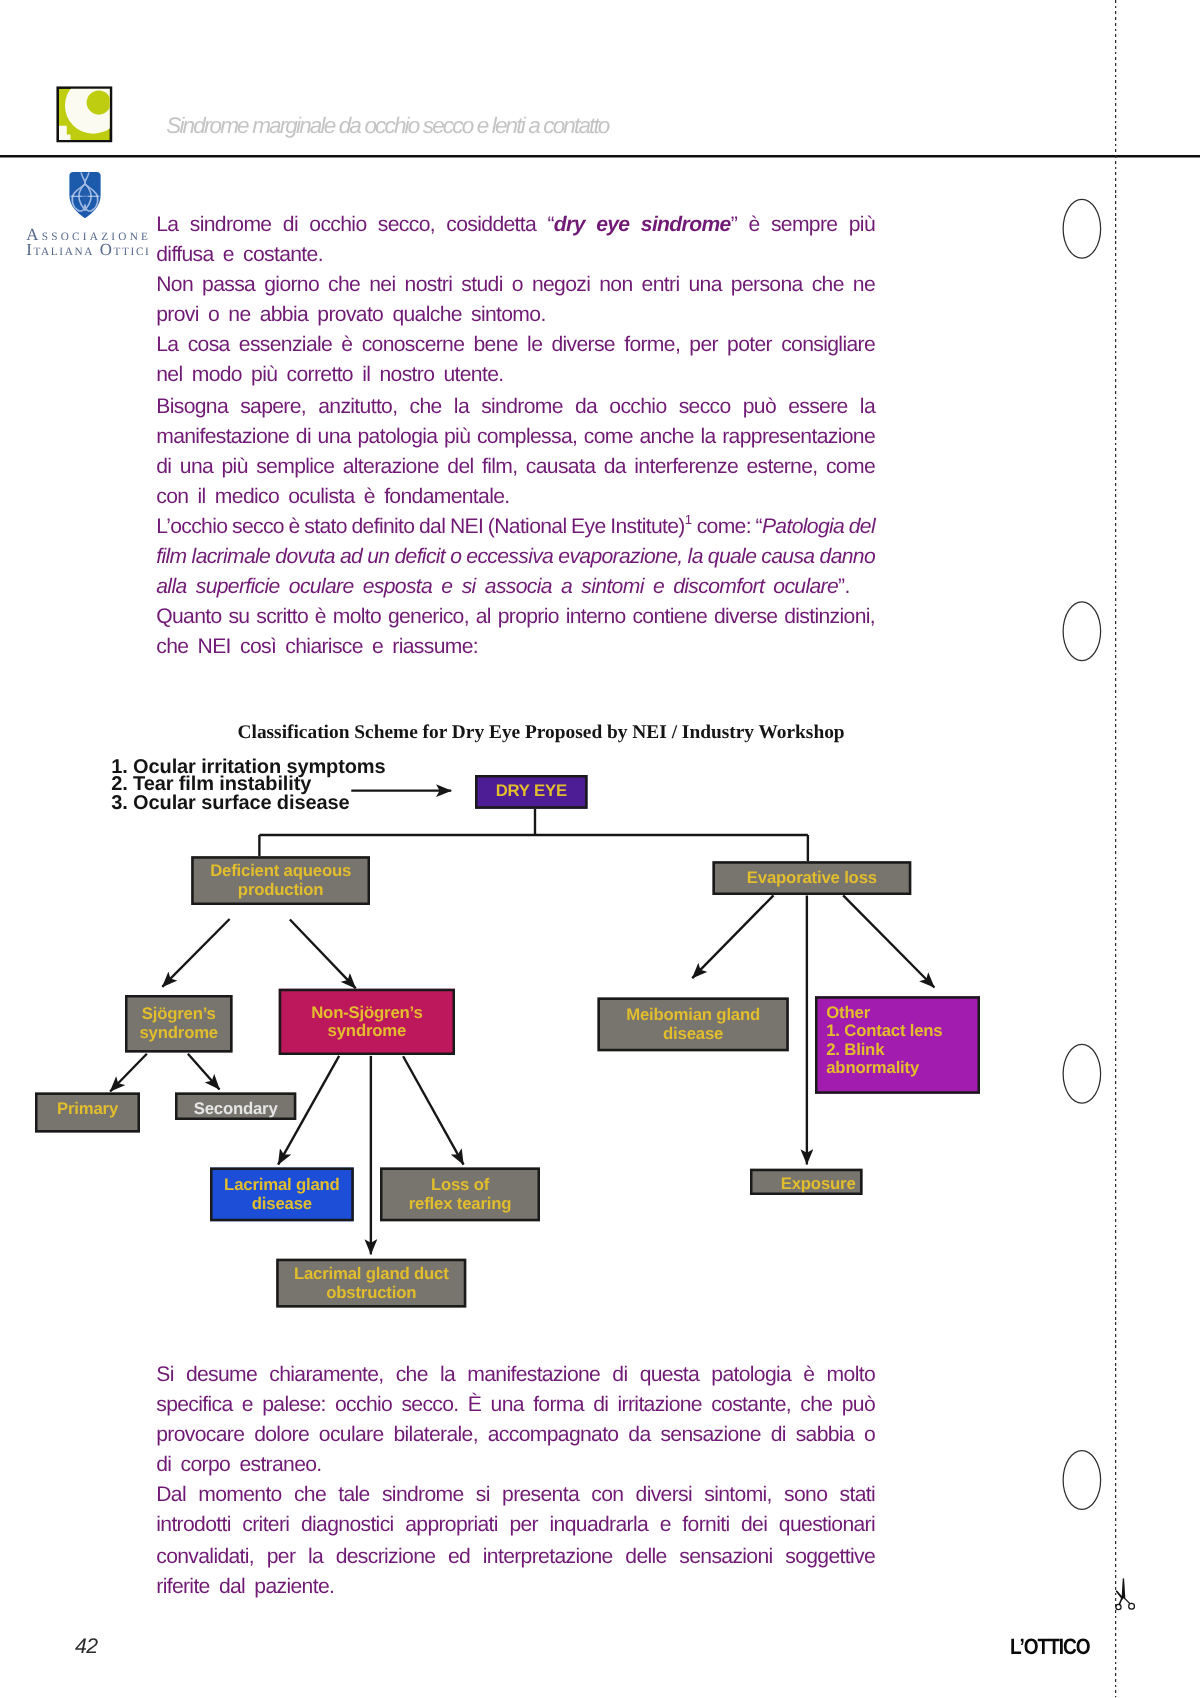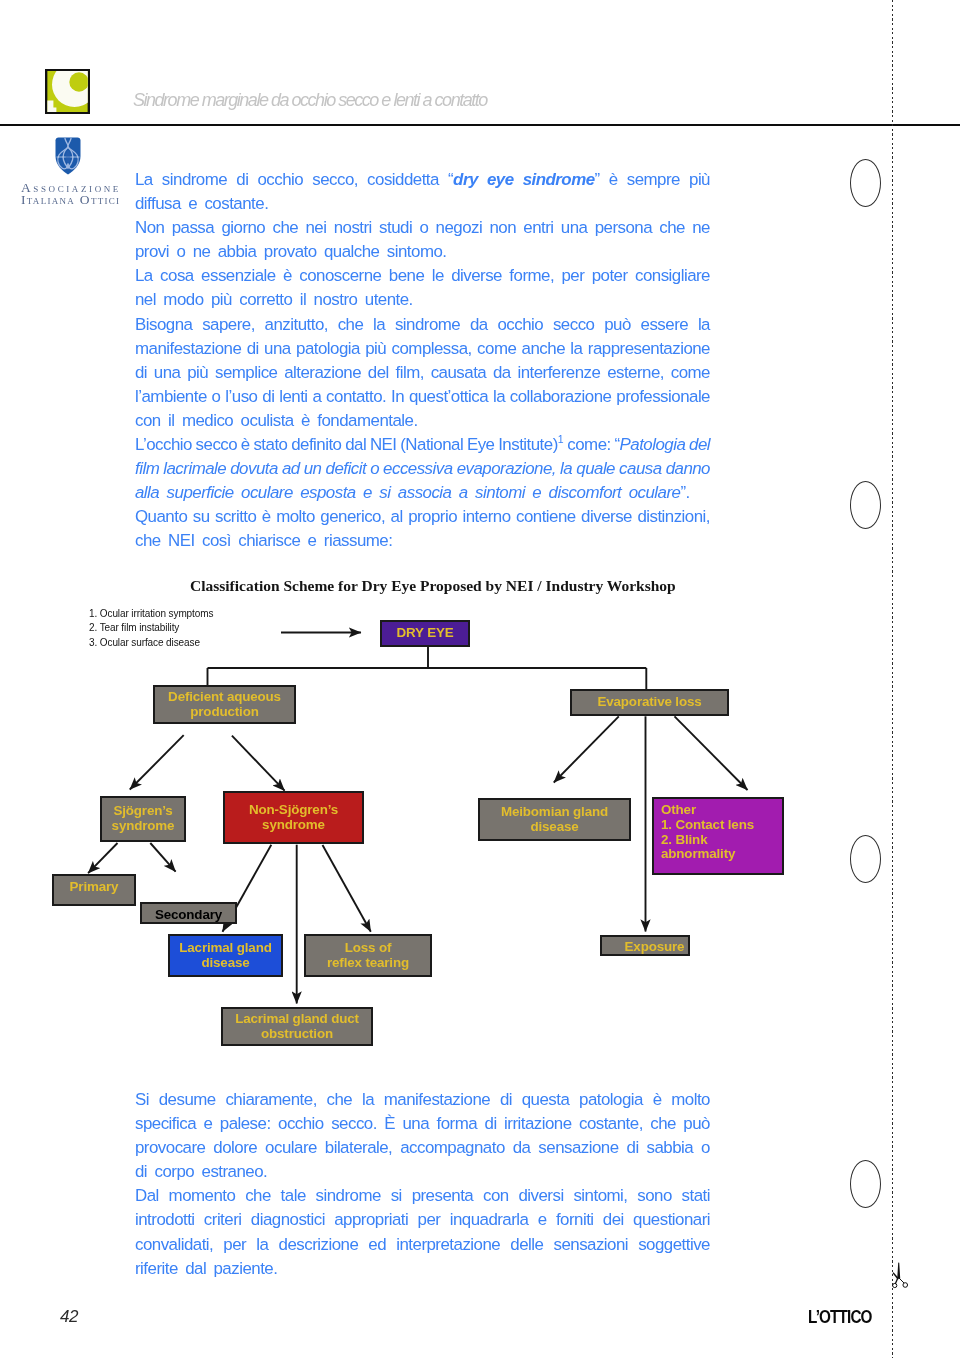--- a/index.html
+++ b/index.html
@@ -17,38 +17,38 @@
   
   #aio-logo{position:absolute;left:21px;top:137px;width:98px;height:68px;}
   #aio-shield{position:absolute;left:34px;top:0px;width:26px;height:38px;}
   #aio-name{position:absolute;left:0px;top:45px;width:98px;
       font-family:"Liberation Serif",serif;color:#56688d;line-height:11.5px;}
   #aio-name span{display:block;font-size:13.5px;font-variant:small-caps;white-space:nowrap;}
   #aio-name .l1{letter-spacing:2.6px;}
   #aio-name .l2{letter-spacing:1.3px;}
 
   
-  .body-col{position:absolute;left:135px;width:575px;
-      font-size:16.9px;line-height:24.1px;color:#3b82f6;
+  .body-col{position:absolute;left:125px;width:575px;
+      font-size:16.9px;line-height:24.1px;color:#701a75;
       letter-spacing:-0.52px;word-spacing:3.2px;}
   .body-col .ln{white-space:nowrap;height:24.1px;}
   .body-col .ln>span.w{display:inline-block;}
   .body-col b{font-weight:700;font-style:italic;}
   .body-col i{font-style:italic;}
   .body-col sup{font-size:10.5px;vertical-align:super;line-height:0;letter-spacing:0;}
   #text-top{top:168px;}
   #text-bottom{top:1088px;}
 
   
   #figure{position:absolute;left:0px;top:0px;width:960px;height:1358px;pointer-events:none;}
   #fig-title{position:absolute;left:190px;top:577px;width:482px;text-align:left;
       font-family:"Liberation Serif",serif;font-weight:700;font-size:15.5px;color:#151515;
       letter-spacing:0px;white-space:nowrap;word-spacing:normal;}
   #fig-list{position:absolute;left:89px;top:607px;
-      font-weight:400;font-size:10px;line-height:14.4px;color:#141414;
+      font-weight:700;font-size:16px;line-height:14.4px;color:#141414;
       letter-spacing:-0.1px;word-spacing:normal;white-space:pre;}
   .nbox{position:absolute;background:#78746e;border:2.2px solid #1a1a1a;box-sizing:border-box;
       color:#e2bd2c;font-weight:700;font-size:13.4px;line-height:14.8px;
       display:flex;flex-direction:column;align-items:center;justify-content:center;
       text-align:center;overflow:hidden;letter-spacing:-0.15px;word-spacing:normal;}
   .nbox.tl{justify-content:flex-start;align-items:flex-start;text-align:left;padding:4px 0 0 7px;}
 
   
   #cutline{position:absolute;left:891.6px;top:0px;width:1.6px;height:1358px;
       background:repeating-linear-gradient(to bottom,#2c2c2c 0 2.2px,transparent 2.2px 4.6px);}
@@ -108,21 +108,20 @@
   <div class="body-col" id="text-top">
       <div class="ln" style="word-spacing: 4.93153px;"><span class="w">La sindrome di occhio secco, cosiddetta “<b>dry eye sindrome</b>” è sempre più</span></div>
       <div class="ln"><span class="w">diffusa e costante.</span></div>
       <div class="ln" style="word-spacing: 3.07723px;"><span class="w">Non passa giorno che nei nostri studi o negozi non entri una persona che ne</span></div>
       <div class="ln"><span class="w">provi o ne abbia provato qualche sintomo.</span></div>
       <div class="ln" style="word-spacing: 3.2px;"><span class="w">La cosa essenziale è conoscerne bene le diverse forme, per poter consigliare</span></div>
       <div class="ln"><span class="w">nel modo più corretto il nostro utente.</span></div>
       <div class="ln" style="word-spacing: 5.57074px;"><span class="w">Bisogna sapere, anzitutto, che la sindrome da occhio secco può essere la</span></div>
       <div class="ln" style="word-spacing: 1.14965px;"><span class="w">manifestazione di una patologia più complessa, come anche la rappresentazione</span></div>
       <div class="ln" style="word-spacing: 2.575px;"><span class="w">di una più semplice alterazione del film, causata da interferenze esterne, come</span></div>
-      <div class="ln" style="word-spacing: 0.646023px;"><span class="w">l’ambiente o l’uso di lenti a contatto. In quest’ottica la collaborazione professionale</span></div>
       <div class="ln"><span class="w">con il medico oculista è fondamentale.</span></div>
       <div class="ln" style="word-spacing: -0.448437px;"><span class="w">L’occhio secco è stato definito dal NEI (National Eye Institute)<sup>1</sup> come: “<i>Patologia del</i></span></div>
       <div class="ln" style="word-spacing: -0.0929687px;"><span class="w"><i>film lacrimale dovuta ad un deficit o eccessiva evaporazione, la quale causa danno</i></span></div>
       <div class="ln"><span class="w"><i>alla superficie oculare esposta e si associa a sintomi e discomfort oculare</i>”.</span></div>
       <div class="ln" style="word-spacing: 1.2767px;"><span class="w">Quanto su scritto è molto generico, al proprio interno contiene diverse distinzioni,</span></div>
       <div class="ln"><span class="w">che NEI così chiarisce e riassume:</span></div>
     </div>
   <div class="body-col" id="text-bottom">
       <div class="ln" style="word-spacing: 5.56563px;"><span class="w">Si desume chiaramente, che la manifestazione di questa patologia è molto</span></div>
       <div class="ln" style="word-spacing: 3.25599px;"><span class="w">specifica e palese: occhio secco. È una forma di irritazione costante, che può</span></div>
@@ -181,46 +180,46 @@
         <div>
           <div>Evaporative loss</div>
         </div>
       </div>
       <div class="nbox" style="left: 100px; top: 796px; width: 86px; height: 46px; background: rgb(120, 116, 110); border-color: rgb(26, 26, 26); color: rgb(226, 189, 44);">
         <div>
           <div>Sjögren’s</div>
           <div>syndrome</div>
         </div>
       </div>
-      <div class="nbox" style="left: 223px; top: 791px; width: 141px; height: 53px; background: #b91c1c; border-color: rgb(26, 26, 26); color: rgb(226, 189, 44);">
+      <div class="nbox" style="left: 223px; top: 791px; width: 141px; height: 53px; background: #be185d; border-color: rgb(26, 26, 26); color: rgb(226, 189, 44);">
         <div>
           <div>Non-Sjögren’s</div>
           <div>syndrome</div>
         </div>
       </div>
       <div class="nbox" style="left: 478px; top: 798px; width: 153px; height: 43px; background: rgb(120, 116, 110); border-color: rgb(26, 26, 26); color: rgb(226, 189, 44);">
         <div>
           <div>Meibomian gland</div>
           <div>disease</div>
         </div>
       </div>
       <div class="nbox tl" style="left: 652px; top: 797px; width: 132px; height: 78px; background: #a21caf; border-color: rgb(26, 26, 26); color: rgb(226, 189, 44);">
         <div>
           <div>Other</div>
           <div>1. Contact lens</div>
           <div>2. Blink</div>
           <div>abnormality</div>
         </div>
       </div>
-      <div class="nbox" style="left: 52px; top: 874px; width: 84px; height: 32px; background: rgb(120, 116, 110); border-color: rgb(26, 26, 26); color: rgb(226, 189, 44);">
+      <div class="nbox" style="left: 28px; top: 874px; width: 84px; height: 32px; background: rgb(120, 116, 110); border-color: rgb(26, 26, 26); color: rgb(226, 189, 44);">
         <div style="transform: translateY(-3px);">
           <div>Primary</div>
         </div>
       </div>
-      <div class="nbox" style="left: 140px; top: 874px; width: 97px; height: 22px; background: rgb(120, 116, 110); border-color: rgb(26, 26, 26); color: #000000; margin-top: 28px;">
+      <div class="nbox" style="left: 140px; top: 874px; width: 97px; height: 22px; background: rgb(120, 116, 110); border-color: rgb(26, 26, 26); color: #e5e5e5;">
         <div style="transform: translateY(2px);">
           <div>Secondary</div>
         </div>
       </div>
       <div class="nbox" style="left: 168px; top: 934px; width: 115px; height: 43px; background: #1d4ed8; border-color: rgb(26, 26, 26); color: rgb(226, 189, 44);">
         <div>
           <div>Lacrimal gland</div>
           <div>disease</div>
         </div>
       </div>

